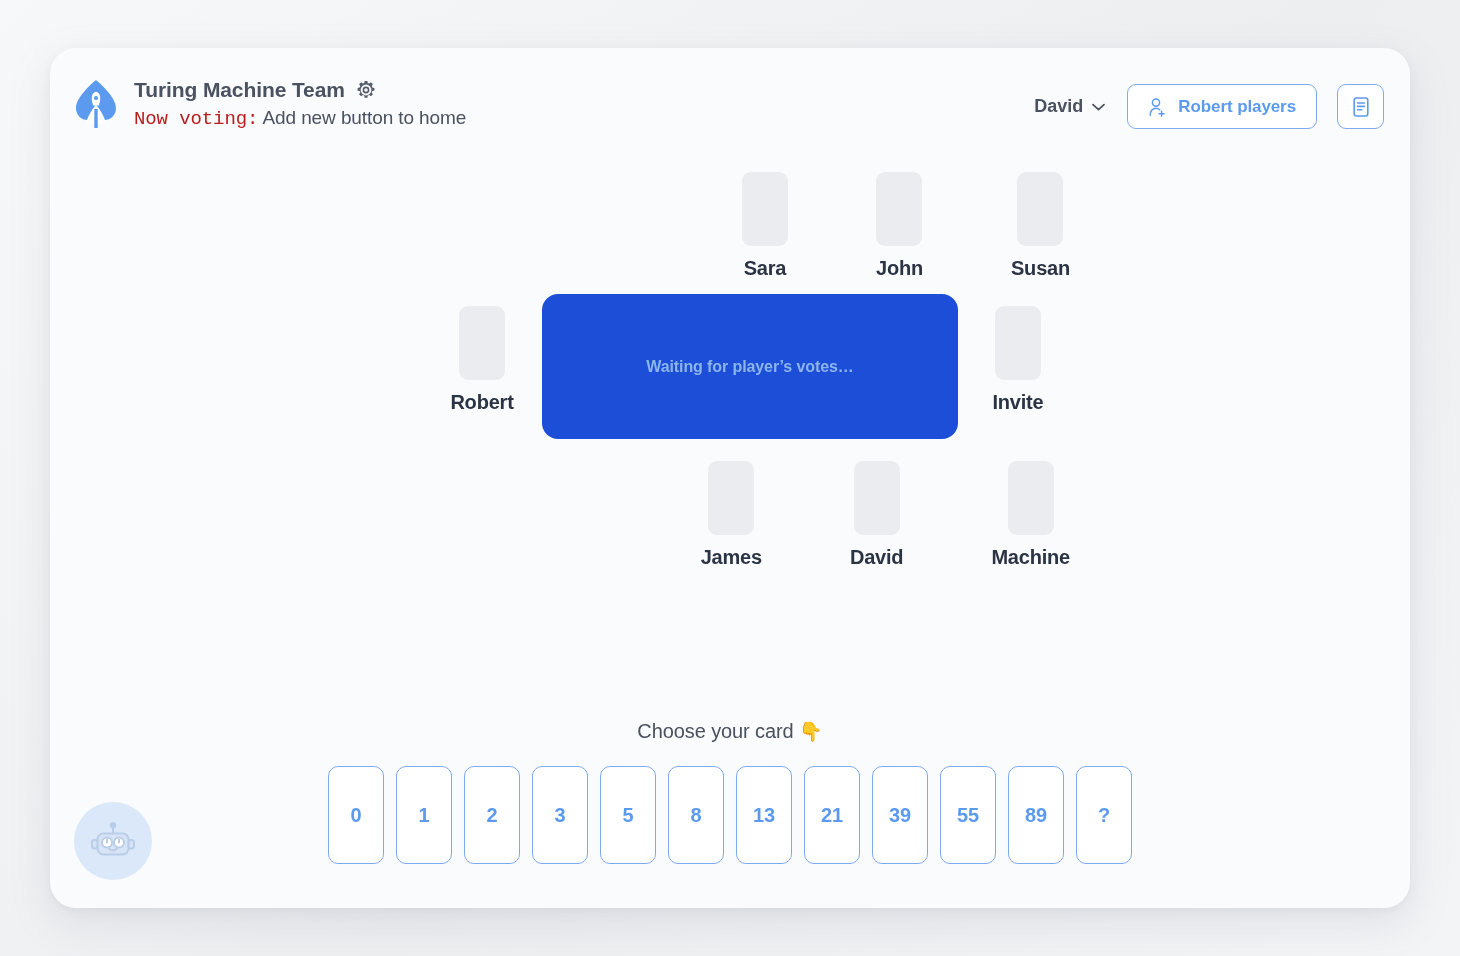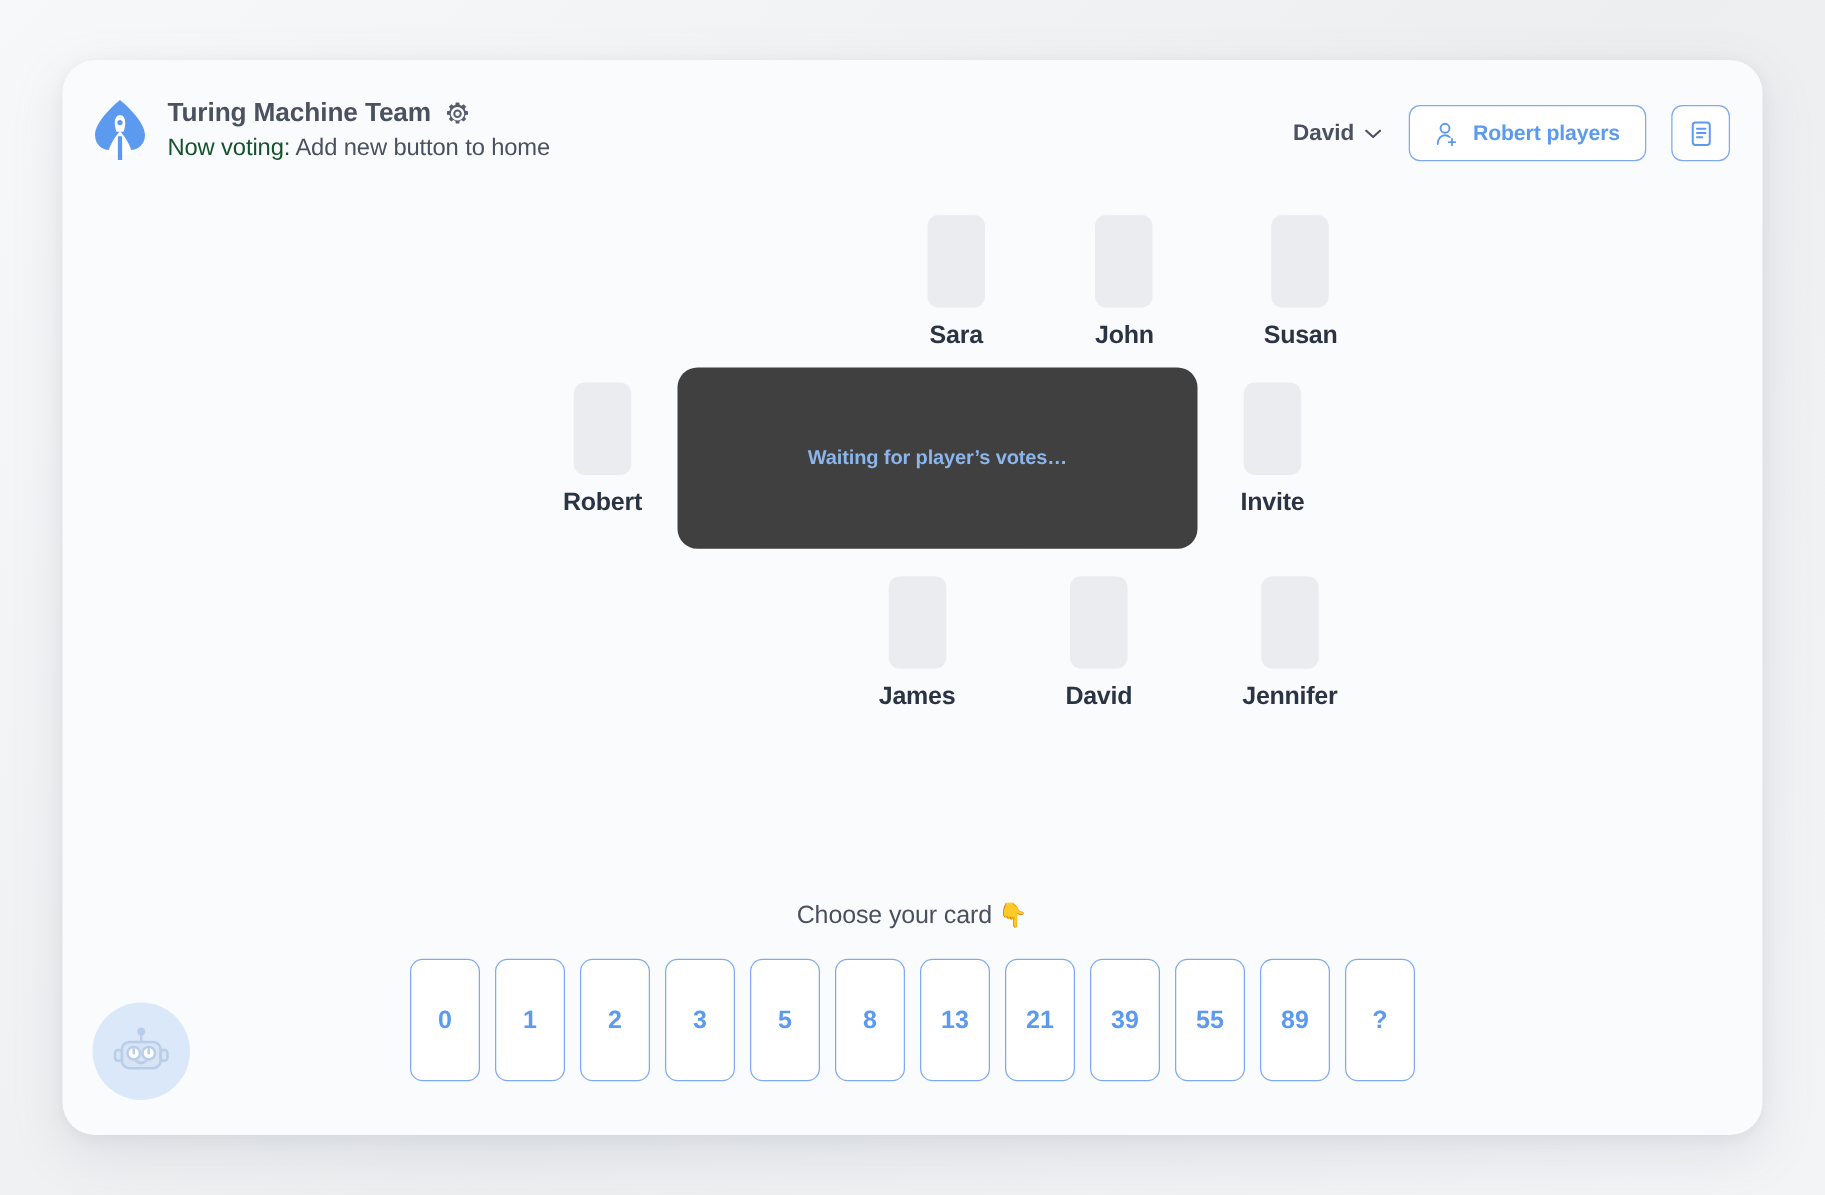--- a/index.html
+++ b/index.html
@@ -73,21 +73,21 @@
     height: 20px;
     display: block;
     cursor: pointer;
   }
 
   .voting-row {
     margin-top: 5px;
     font-size: 19px;
     letter-spacing: -0.1px;
   }
-  .voting-label { color: #14532d; }
+  .voting-label { color: #b91c1c; font-family: Liberation Mono, monospace; }
   .voting-topic { color: #4a5160; }
 
   
   .header-right {
     position: absolute;
     right: 26px;
     top: 36px;
     display: flex;
     align-items: center;
     gap: 20px;
@@ -197,21 +197,21 @@
     font-weight: bold;
     color: #2b3445;
     letter-spacing: -0.2px;
     white-space: nowrap;
   }
 
   .table-area {
     grid-column: 2; grid-row: 2;
     margin: 14px 8px 0 8px;
     height: 145px;
-    background: #404040;
+    background: #1d4ed8;
     border-radius: 16px;
     display: flex;
     align-items: center;
     justify-content: center;
   }
   .table-status {
     font-size: 16px;
     font-weight: bold;
     color: #8cb5ec;
     letter-spacing: -0.1px;
@@ -370,21 +370,21 @@
         <div class="player">
           <div class="player-card"></div>
           <div class="player-name">James</div>
         </div>
         <div class="player">
           <div class="player-card"></div>
           <div class="player-name">David</div>
         </div>
         <div class="player">
           <div class="player-card"></div>
-          <div class="player-name">Jennifer</div>
+          <div class="player-name">Machine</div>
         </div>
       </div>
 
     </div>
   </div>
 
   <div class="deck-section">
     <div class="deck-prompt">
       <span>Choose your card</span>
       <span class="hand">👇</span>

